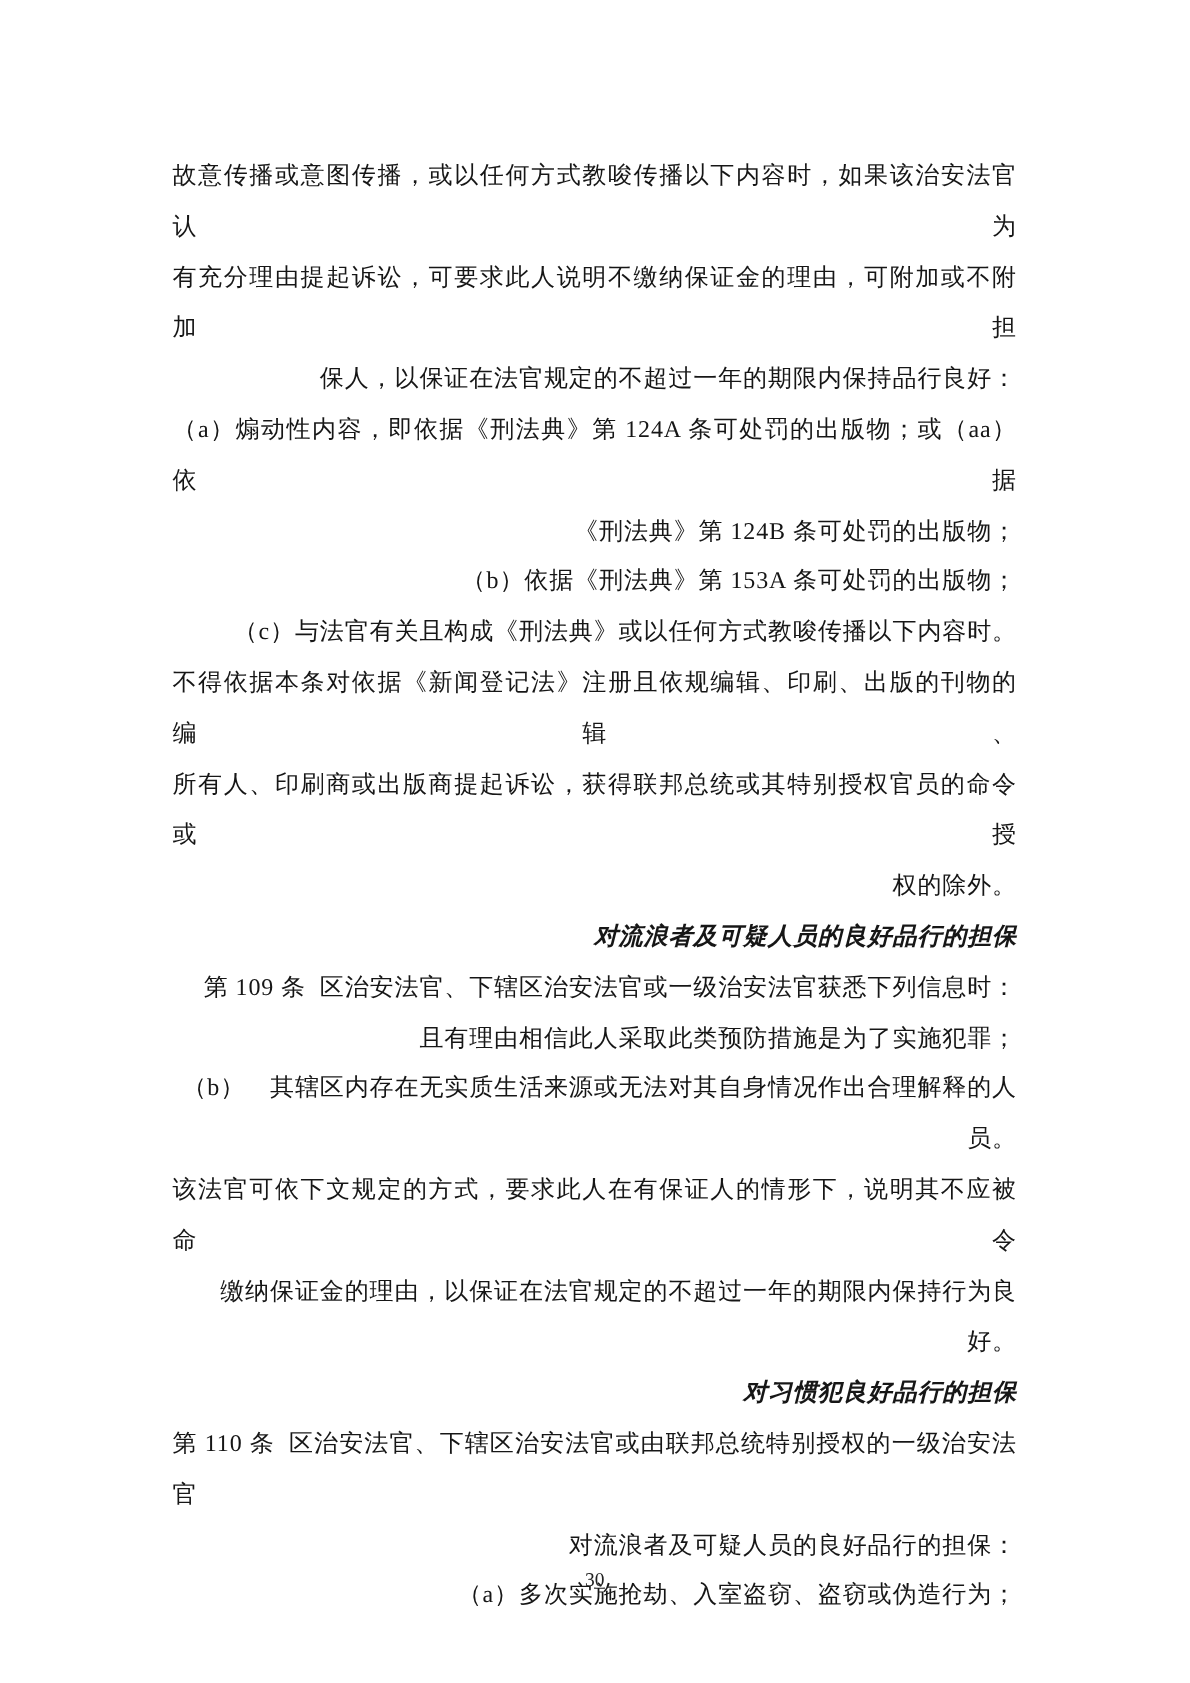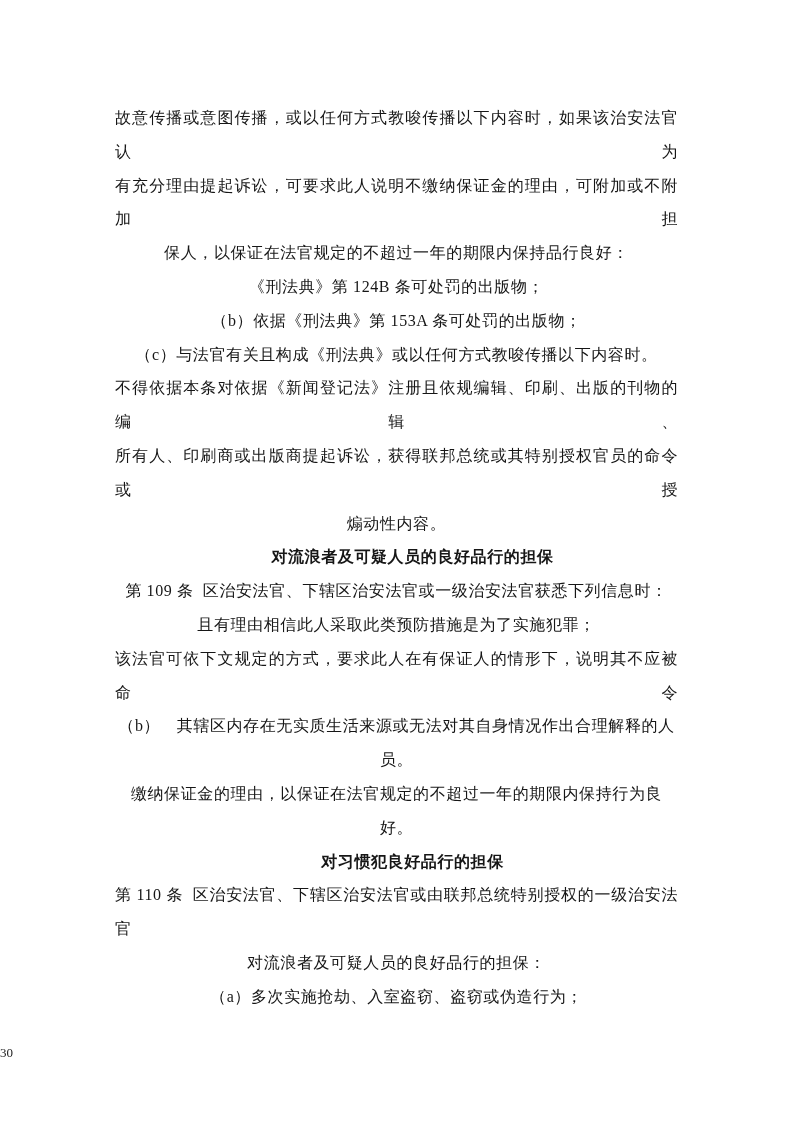--- a/index.html
+++ b/index.html
@@ -19,61 +19,63 @@
   .doc-body {
     position: absolute;
     left: 115px;
     top: 101px;
     width: 563px;
   }
   .doc-line {
     font-size: 16px;
     line-height: 33.8px;
     letter-spacing: 0.6px;
-    text-align: center;
+    text-align: right;
     white-space: pre-wrap;
   }
   .doc-line.fill {
     text-align: justify;
     text-align-last: justify;
   }
   .doc-line.heading {
     font-weight: bold;
     padding-left: 32px;
+    font-style: italic;
   }
   .page-footer {
     position: absolute;
     top: 1045px;
     left: 0;
     width: 100%;
-    text-align: left;
+    text-align: center;
     font-size: 13px;
     line-height: 16px;
     color: #222222;
   }
 </style>
 </head>
 <body>
 
 <div class="page">
   <div class="doc-body" id="doc-body">
       <div class="doc-line fill">故意传播或意图传播，或以任何方式教唆传播以下内容时，如果该治安法官认为</div>
       <div class="doc-line fill">有充分理由提起诉讼，可要求此人说明不缴纳保证金的理由，可附加或不附加担</div>
       <div class="doc-line">保人，以保证在法官规定的不超过一年的期限内保持品行良好：</div>
+      <div class="doc-line fill">（a）煽动性内容，即依据《刑法典》第 124A 条可处罚的出版物；或（aa）依据</div>
       <div class="doc-line">《刑法典》第 124B 条可处罚的出版物；</div>
       <div class="doc-line">（b）依据《刑法典》第 153A 条可处罚的出版物；</div>
       <div class="doc-line">（c）与法官有关且构成《刑法典》或以任何方式教唆传播以下内容时。</div>
       <div class="doc-line fill">不得依据本条对依据《新闻登记法》注册且依规编辑、印刷、出版的刊物的编辑、</div>
       <div class="doc-line fill">所有人、印刷商或出版商提起诉讼，获得联邦总统或其特别授权官员的命令或授</div>
-      <div class="doc-line">煽动性内容。</div>
+      <div class="doc-line">权的除外。</div>
       <div class="doc-line heading">对流浪者及可疑人员的良好品行的担保</div>
       <div class="doc-line">第 109 条  区治安法官、下辖区治安法官或一级治安法官获悉下列信息时：</div>
       <div class="doc-line">且有理由相信此人采取此类预防措施是为了实施犯罪；</div>
+      <div class="doc-line">（b）　其辖区内存在无实质生活来源或无法对其自身情况作出合理解释的人员。</div>
       <div class="doc-line fill">该法官可依下文规定的方式，要求此人在有保证人的情形下，说明其不应被命令</div>
-      <div class="doc-line">（b）　其辖区内存在无实质生活来源或无法对其自身情况作出合理解释的人员。</div>
       <div class="doc-line">缴纳保证金的理由，以保证在法官规定的不超过一年的期限内保持行为良好。</div>
       <div class="doc-line heading">对习惯犯良好品行的担保</div>
       <div class="doc-line fill">第 110 条  区治安法官、下辖区治安法官或由联邦总统特别授权的一级治安法官</div>
       <div class="doc-line">对流浪者及可疑人员的良好品行的担保：</div>
       <div class="doc-line">（a）多次实施抢劫、入室盗窃、盗窃或伪造行为；</div>
     </div>
   <div class="page-footer">30</div>
 </div>
 
 </body></html>

